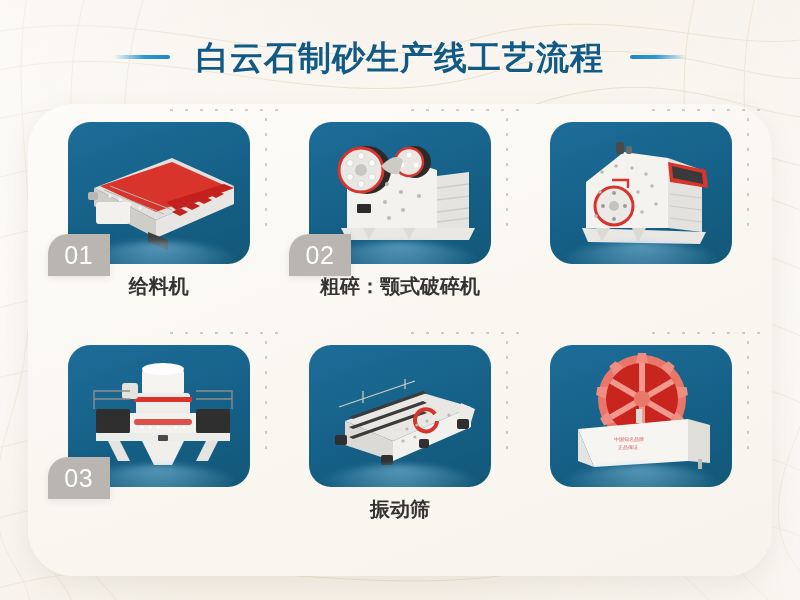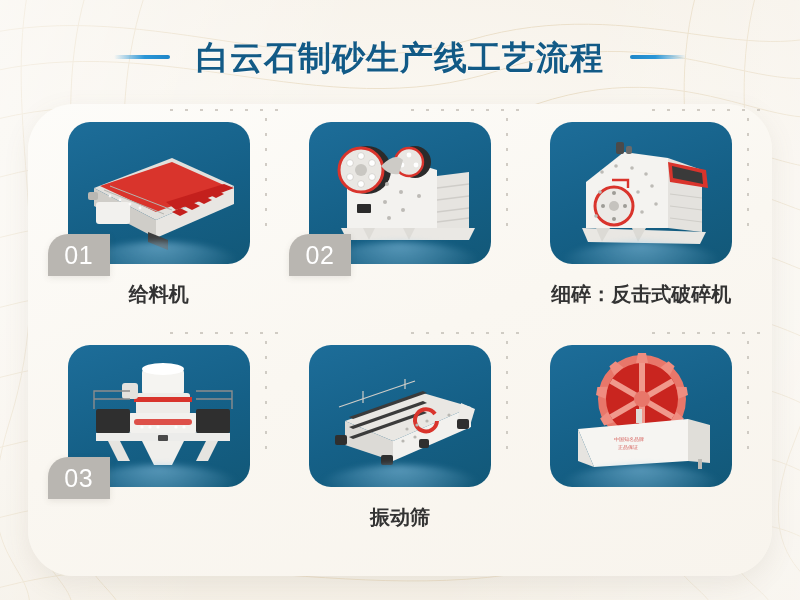--- a/index.html
+++ b/index.html
@@ -177,21 +177,21 @@
     align-items: center;
     justify-content: center;
     color: #ffffff;
     font-size: 25px;
     font-weight: normal;
     letter-spacing: 0.5px;
     box-shadow: 0 2px 6px rgba(90,80,70,0.12);
   }
 
   .caption {
-    margin-top: 20px;
+    margin-top: 12px;
     text-align: center;
     color: #333333;
     font-size: 20px;
     font-weight: bold;
     line-height: 1;
     white-space: nowrap;
   }
   .caption .sub {
     font-size: 15px;
     font-weight: normal;
@@ -325,20 +325,23 @@
                   <circle cx="90" cy="60" r="2"></circle>
               </g>
               <polygon points="34,92 40,104 46,92" fill="#dedcd7"></polygon>
               <polygon points="74,92 80,104 86,92" fill="#dedcd7"></polygon>
             </g>
           </svg>
           <div class="card-glow"></div>
         </div>
         <div class="badge">02</div>
       </div>
+      <div class="caption">
+        <span>粗碎：颚式破碎机</span><span class="sub"></span>
+      </div>
     </div>
 
     <div class="cell">
       <div class="card-wrap">
         <div class="dots-h"></div>
         <div class="dots-v"></div>
         <div class="card">
           <svg class="machine" viewBox="0 0 182 142" xmlns="http://www.w3.org/2000/svg">
             <g transform="translate(22,14)">
               <polygon points="14,46 52,16 96,22 96,92 14,92" fill="#f4f3f0"></polygon>
@@ -374,23 +377,20 @@
               </g>
               <rect x="44" y="6" width="8" height="12" rx="2" fill="#4a4a4a"></rect>
               <rect x="54" y="10" width="6" height="8" rx="2" fill="#6a6a6a"></rect>
               <polygon points="24,92 30,106 38,92" fill="#dcdad5"></polygon>
               <polygon points="60,92 66,106 74,92" fill="#dcdad5"></polygon>
             </g>
           </svg>
           <div class="card-glow"></div>
         </div>
       </div>
-      <div class="caption">
-        <span>细碎：反击式破碎机</span><span class="sub"></span>
-      </div>
     </div>
 
     <div class="cell">
       <div class="card-wrap">
         <div class="dots-h"></div>
         <div class="dots-v"></div>
         <div class="card">
           <svg class="machine" viewBox="0 0 182 142" xmlns="http://www.w3.org/2000/svg">
             <g transform="translate(12,12)">
               <rect x="62" y="12" width="42" height="26" rx="4" fill="#f5f4f1"></rect>

